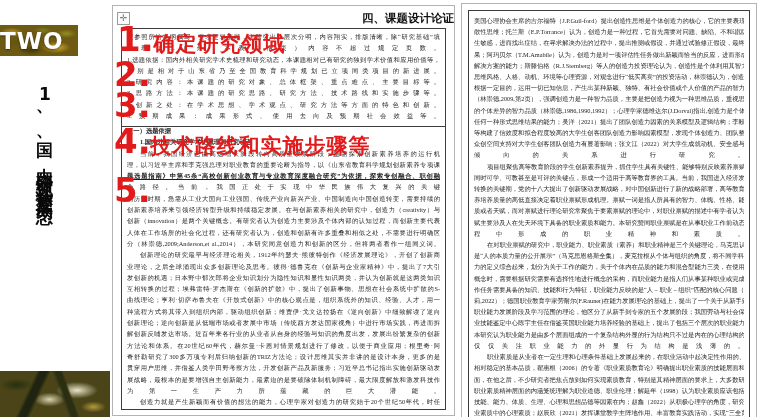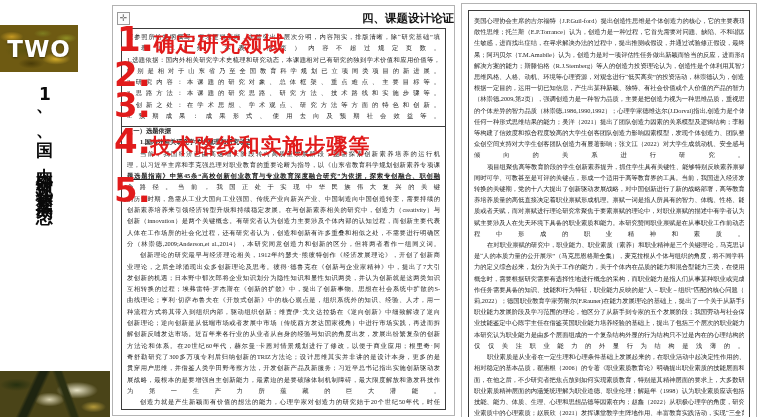--- a/index.html
+++ b/index.html
@@ -1,29 +1,29 @@
 <!DOCTYPE html>
 <html><head>
 <meta charset="utf-8">
 <style>
   html,body{margin:0;padding:0;background:#ffffff;}
   #slide{position:relative;width:760px;height:417px;background:#ffffff;overflow:hidden;
          font-family:"Liberation Serif","DejaVu Serif",serif;}
 
   
-  .side-img-top{position:absolute;left:0;top:25px;width:78px;height:47px;
+  .side-img-top{position:absolute;left:0;top:25px;width:78px;height:31px;
     background-color:#6e5a12;
     background-image:
       radial-gradient(ellipse 18px 8px at 15% 25%, #c79a22, transparent 65%),
       radial-gradient(ellipse 22px 9px at 72% 72%, #d9b02a, transparent 65%),
       radial-gradient(ellipse 16px 7px at 85% 28%, #8f8f23, transparent 65%),
       radial-gradient(ellipse 20px 8px at 40% 82%, #4a3c08, transparent 65%),
       radial-gradient(ellipse 14px 6px at 55% 18%, #7d7c1f, transparent 65%),
       radial-gradient(ellipse 26px 10px at 30% 55%, #5d5410, transparent 70%);
-    display:flex;align-items:center;justify-content:center;}
+    display:flex;align-items:center;}
   .two-label{color:#ffffff;font-family:"DejaVu Sans","Liberation Sans",sans-serif;
     font-weight:bold;font-size:23px;letter-spacing:1px;text-shadow:0 1px 2px rgba(0,0,0,.45);}
   .vertical-title{position:absolute;left:34px;top:84px;height:292px;
     writing-mode:vertical-rl;text-orientation:upright;
     font-family:"DejaVu Sans","Liberation Sans",sans-serif;font-weight:bold;
     font-size:17px;letter-spacing:4px;color:#0a0a0a;}
   .side-img-bottom{position:absolute;left:0;top:371px;width:110px;height:46px;
     background-color:#4a4418;
     background-image:
       linear-gradient(115deg, transparent 28%, #1e2410 31%, #1e2410 36%, transparent 39%),

